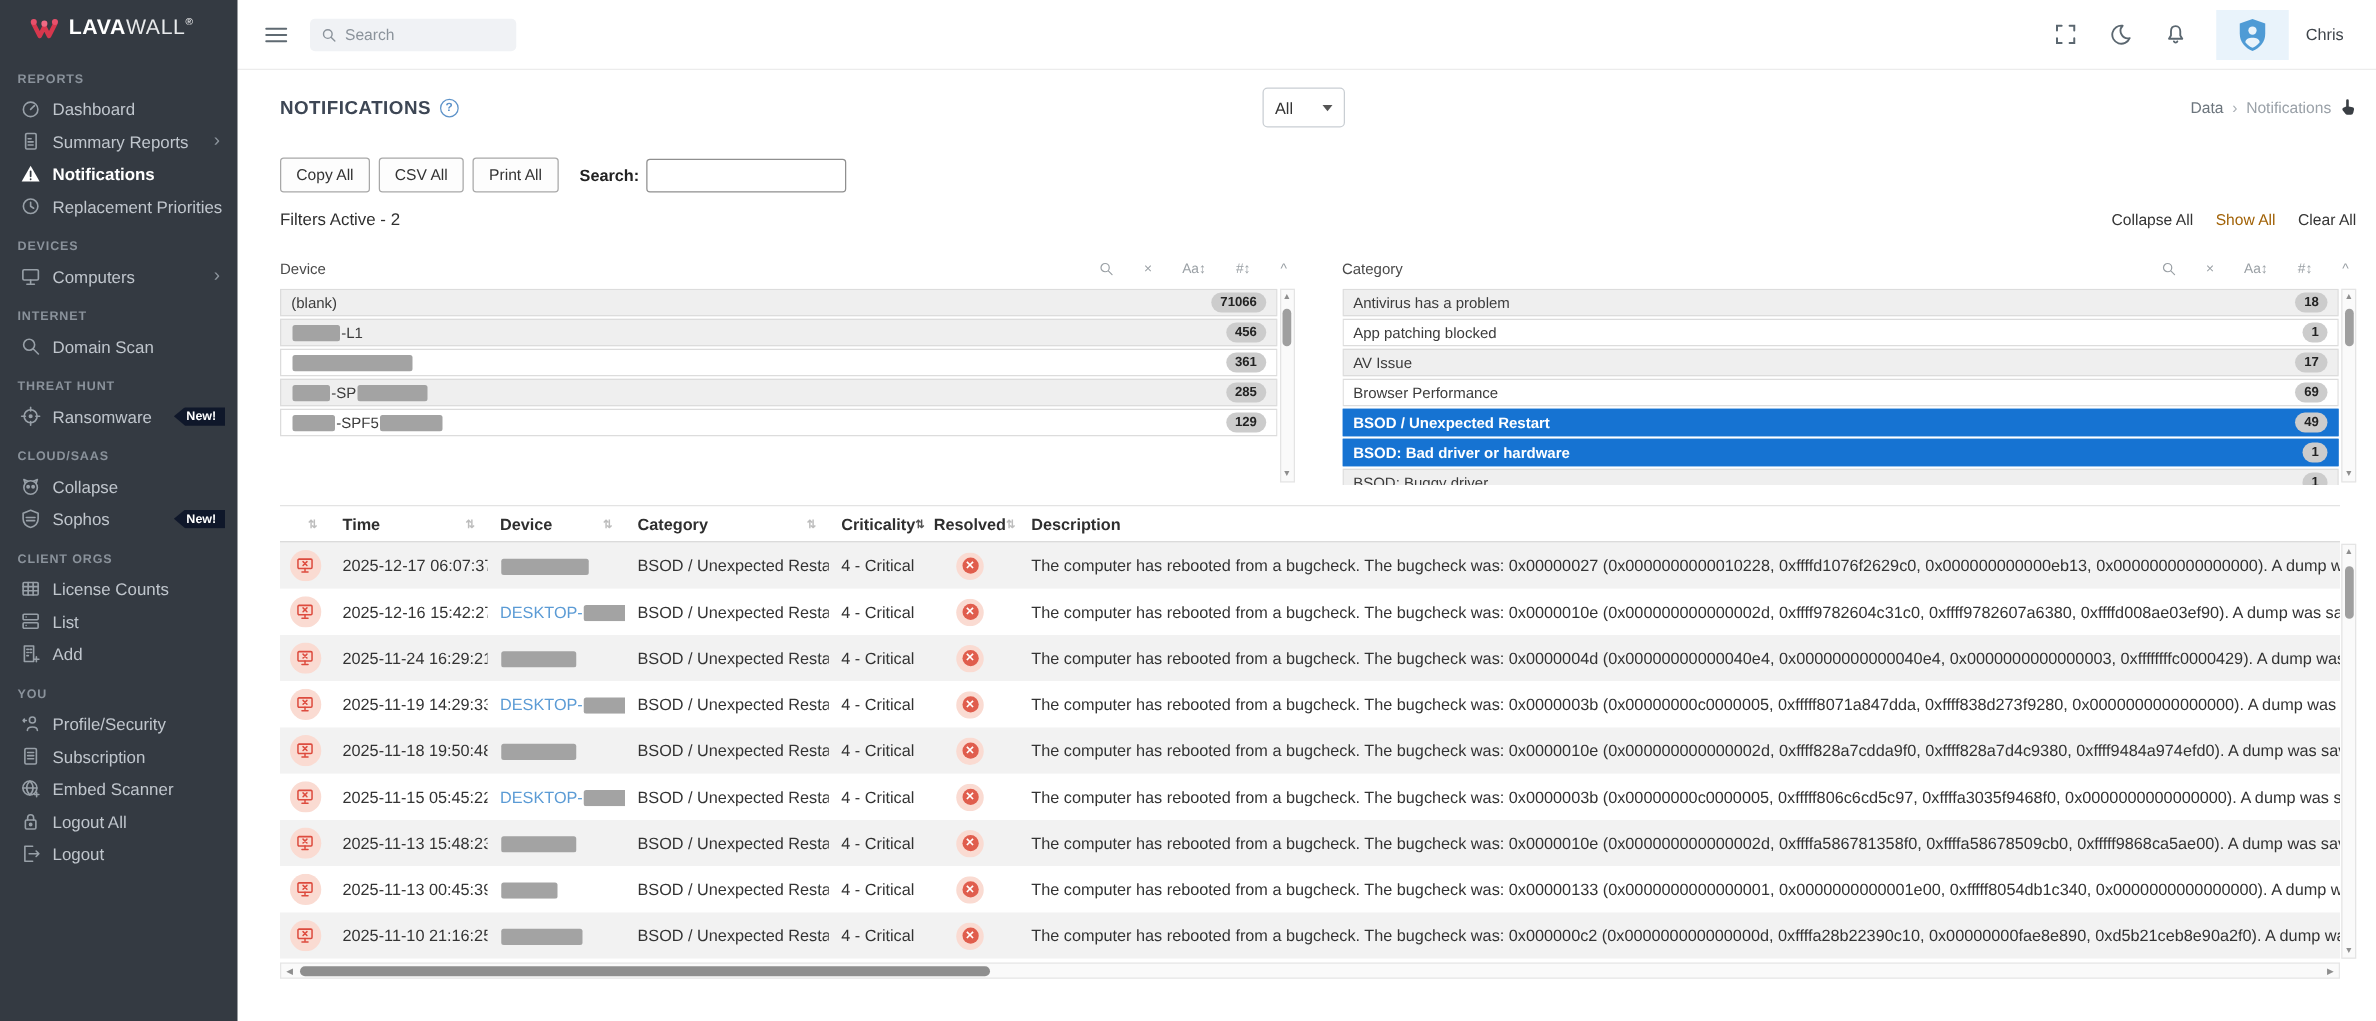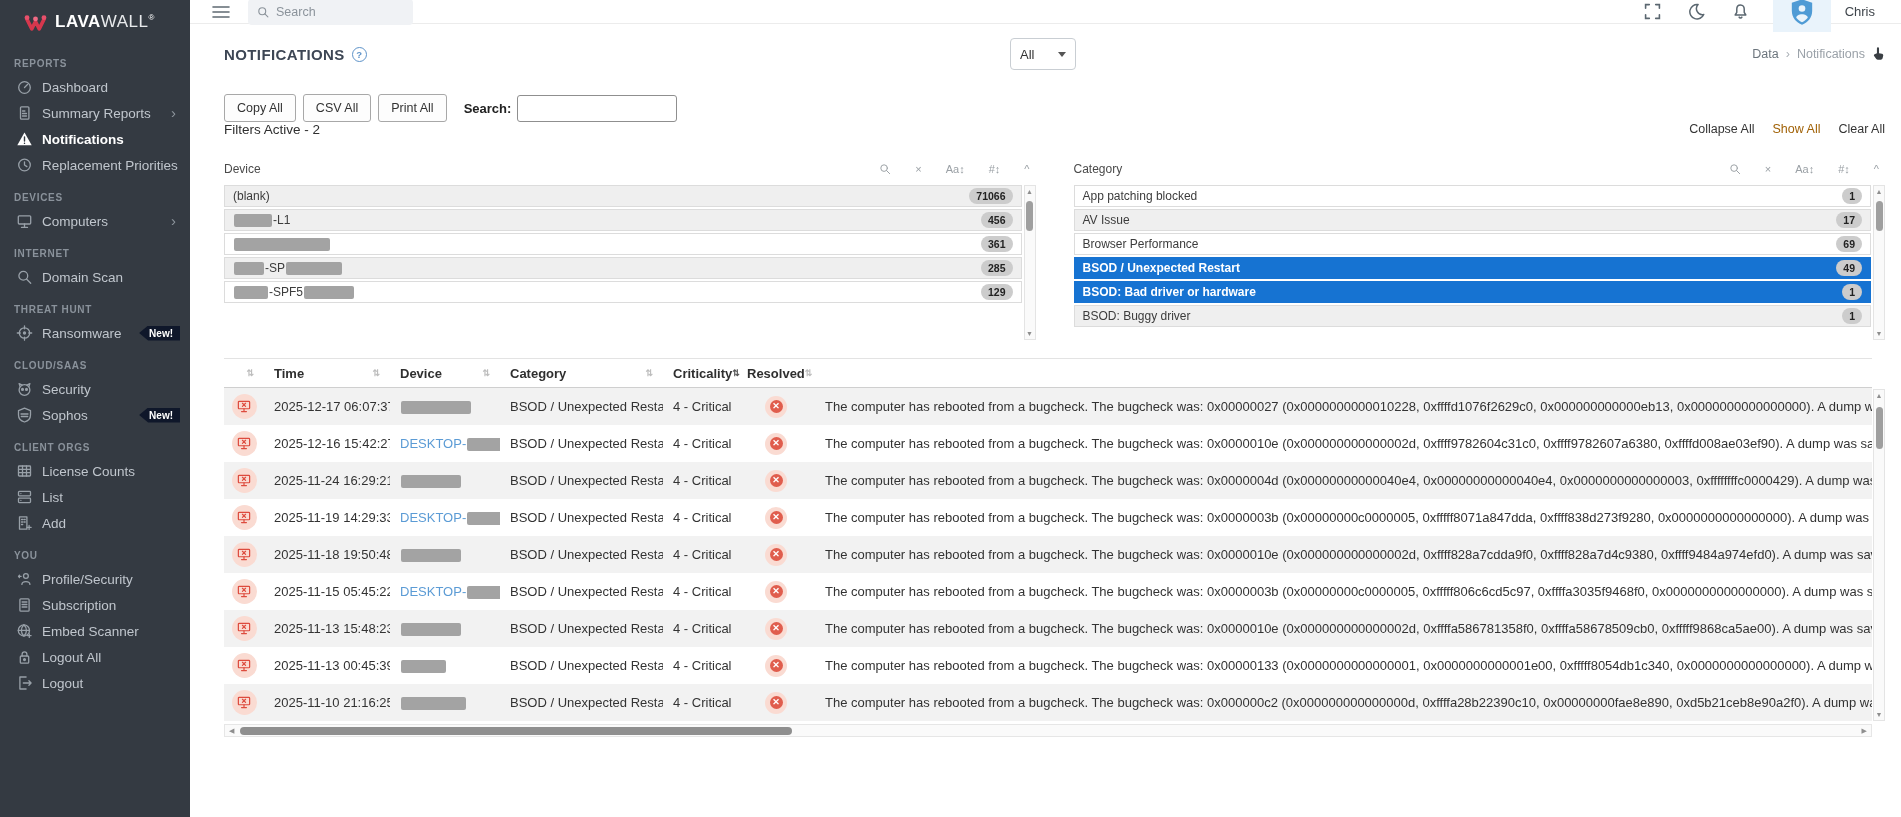--- a/index.html
+++ b/index.html
@@ -18,21 +18,21 @@
   .nav-item { display:flex; align-items:center; gap:9px; padding:5px 10px 5px 16px; font-size:13.5px;
     color:#c0c6cd; cursor:pointer; }
   .nav-item .ic { width:17px; height:16px; color:#98a0a8; flex:0 0 17px; display:inline-flex; align-items:center; justify-content:center; }
   .nav-item.active { color:#fff; font-weight:bold; }
   .nav-item.active .ic { color:#fff; }
   .nav-chevron { margin-left:auto; color:#8d959d; font-size:15px; line-height:10px; padding-right:4px; }
   .new-badge { margin-left:auto; background:#0f172a; color:#fff; font-size:10px; font-weight:bold;
     padding:2px 7px 2px 10px; clip-path:polygon(9px 0,100% 0,100% 100%,9px 100%,0 50%); }
 
   
-  .topbar { margin-left:190px; height:24px; background:#fff; border-bottom:1px solid #ececec;
+  .topbar { margin-left:190px; height:56px; background:#fff; border-bottom:1px solid #ececec;
     display:flex; align-items:center; }
   .burger { margin-left:22px; color:#5f6a72; width:18px; cursor:pointer; }
   .search-pill { margin-left:18px; width:165px; height:26px; background:#f0f2f5; border-radius:4px;
     display:flex; align-items:center; gap:7px; padding:0 9px; }
   .search-pill input { border:none; background:transparent; outline:none; font-size:12.5px; width:120px;
     color:#444; font-family:inherit; }
   .search-pill input::placeholder { color:#8b939b; }
   .top-icons { margin-left:auto; display:flex; align-items:center; gap:27px; color:#5b6770; }
   .top-icons .ic { width:17px; height:17px; cursor:pointer; display:inline-flex; }
   .avatar-band { width:58px; height:40px; background:#e9f3fb; margin-left:24px;
@@ -57,21 +57,21 @@
   .bc-current { color:#9aa1a8; }
   .bc-hand { width:13px; height:14px; color:#3a3f44; display:inline-flex; }
 
   
   .toolbar { display:flex; align-items:center; margin-top:27px; }
   .tbtn { font-size:12.5px; color:#333; background:#fdfdfd; border:1px solid #a8a8a8; border-radius:3px;
     padding:6px 12px; margin-right:7px; cursor:pointer; font-family:inherit; }
   .search-lbl { font-size:13px; font-weight:bold; color:#222; margin:0 6px 0 10px; }
   .tsearch { width:160px; height:27px; border:1px solid #8f8f8f; border-radius:3px; font-size:13px;
     padding:0 6px; outline:none; font-family:inherit; }
-  .filters-row { display:flex; align-items:flex-start; }
+  .filters-row { display:flex; align-items:center; margin-top:14px; }
   .filters-active { font-size:13.5px; color:#2f2f2f; }
   .filter-links { margin-left:auto; display:flex; gap:18px; font-size:12.5px; }
   .flink { cursor:pointer; color:#343434; }
   .flink.dim { color:#a16207; }
 
   
   .panels { display:flex; gap:38px; margin-top:20px; }
   .panel { width:813px; }
   .panel-head { display:flex; align-items:center; height:24px; margin-bottom:4px; }
   .panel-title { font-size:12px; color:#4a4a4a; }
@@ -218,21 +218,21 @@
       <div class="nav-header">CLOUD/SAAS</div>
       <div class="nav-item">
         <span class="ic" style="width: 16px; height: 16px;">
           <svg viewBox="0 0 16 16" fill="none" stroke="currentColor" stroke-width="1.3" stroke-linecap="round" stroke-linejoin="round">
             <circle cx="8" cy="9" r="5.4"></circle>
             <path d="M3.6 5.5 L2.6 2.6 L5.8 4M12.4 5.5 L13.4 2.6 L10.2 4"></path>
             <circle cx="6" cy="8.4" r=".9" fill="currentColor"></circle>
             <circle cx="10" cy="8.4" r=".9" fill="currentColor"></circle>
           </svg>
         </span>
-        <span>Security</span>
+        <span>Collapse</span>
       </div>
       <div class="nav-item">
         <span class="ic" style="width: 16px; height: 16px;">
           <svg viewBox="0 0 16 16" fill="none" stroke="currentColor" stroke-width="1.3" stroke-linecap="round" stroke-linejoin="round">
             <path d="M8 1.2 L14 3.6 V8 C14 12 11.4 14 8 15 C4.6 14 2 12 2 8 V3.6 Z"></path>
             <path d="M4.5 7h7M4.8 9.5h6.4"></path>
           </svg>
         </span>
         <span>Sophos</span>
         <span class="new-badge">New!</span>
@@ -467,20 +467,24 @@
               </span>
             </span>
             <span class="tool">×</span>
             <span class="tool">Aa↕</span>
             <span class="tool">#↕</span>
             <span class="tool">^</span>
           </div>
         </div>
         <div class="plist-wrap">
           <div class="plist">
+            <div class="prow alt">
+              <span>Antivirus has a problem</span>
+              <span class="pill">18</span>
+            </div>
             <div class="prow">
               <span>App patching blocked</span>
               <span class="pill">1</span>
             </div>
             <div class="prow alt">
               <span>AV Issue</span>
               <span class="pill">17</span>
             </div>
             <div class="prow">
               <span>Browser Performance</span>
@@ -530,20 +534,23 @@
             <span class="sortg">⇅</span>
           </div>
           <div class="th">
             <span>Criticality</span>
             <span class="sortg on">⇅</span>
           </div>
           <div class="th">
             <span>Resolved</span>
             <span class="sortg">⇅</span>
           </div>
+          <div class="th">
+            <span>Description</span>
+          </div>
         </div>
       <div class="tbody" id="tbody">
           <div class="trow alt">
             <div class="td center">
               <span class="alert-circ">
                 <span class="ic" style="width: 14px; height: 13px;">
                   <svg viewBox="0 0 16 15" fill="none" stroke="currentColor" stroke-width="1.4" stroke-linecap="round">
                     <rect x="1.5" y="1.5" width="13" height="8.6" rx="1"></rect>
                     <path d="M6.2 3.8 L9.8 7.4 M9.8 3.8 L6.2 7.4"></path>
                     <path d="M8 10.1v2.2M5.2 13.4h5.6"></path>

